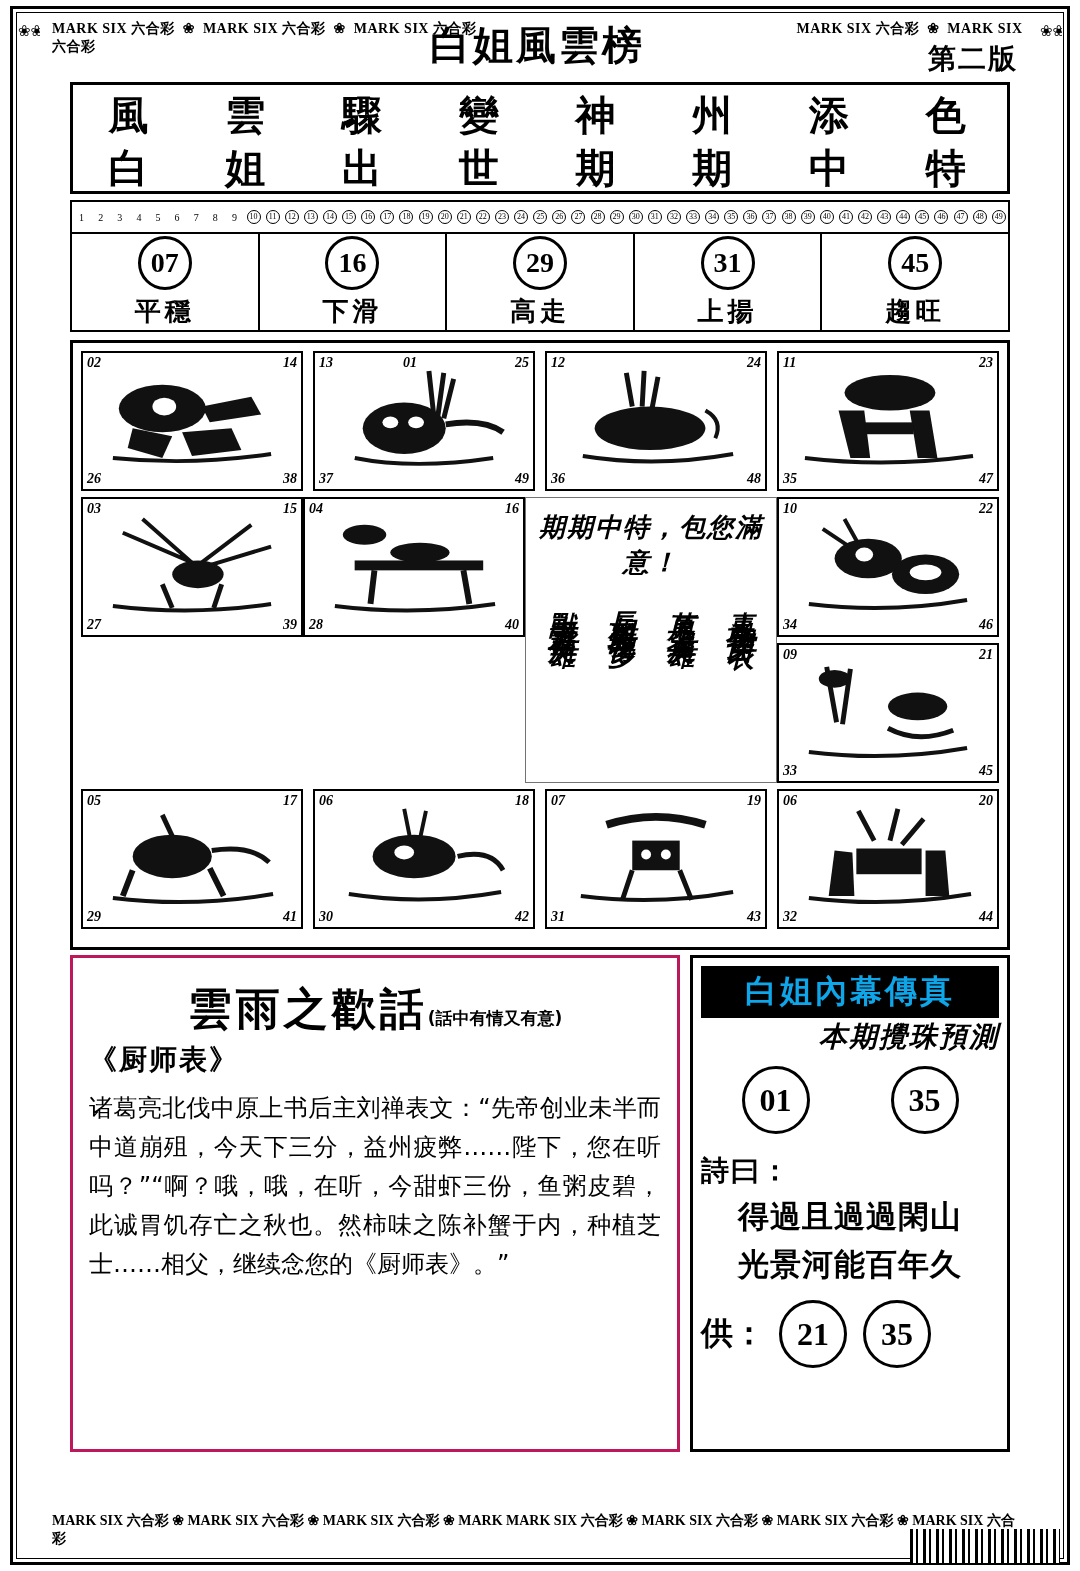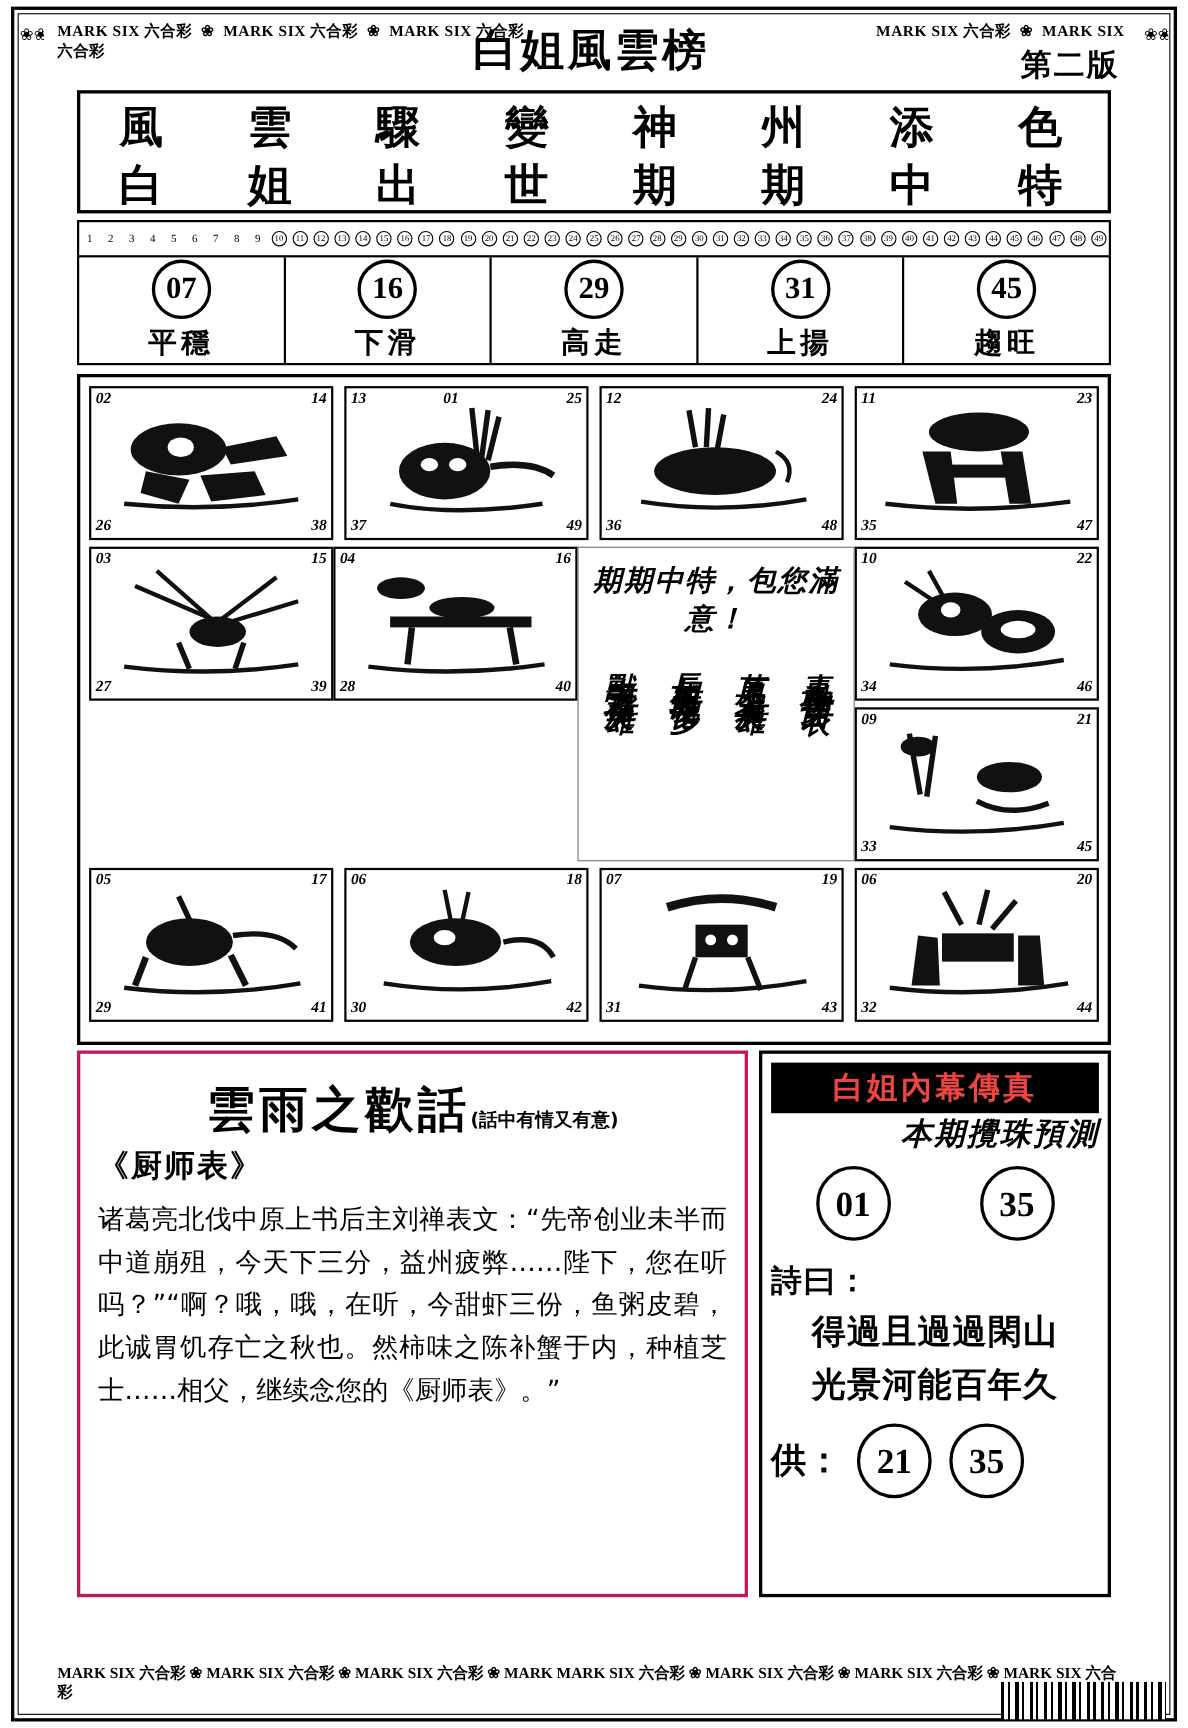--- a/index.html
+++ b/index.html
@@ -64,21 +64,21 @@
 
   
   .article{position:absolute;left:70px;top:955px;width:610px;height:497px;border:3px solid #be185d;box-sizing:border-box;padding:14px 16px;}
   .article h1{margin:8px 0 0 0;text-align:center;font-size:44px;letter-spacing:4px;font-weight:bold;font-family:"DejaVu Sans",sans-serif;}
   .article h1 .sub{font-size:17px;letter-spacing:0;font-weight:bold;}
   .article .subtitle{text-align:left;font-size:28px;font-weight:bold;margin-top:2px;letter-spacing:2px;}
   .article p{font-size:24px;line-height:1.62;margin:10px 0 0 0;text-align:justify;font-family:"DejaVu Sans",sans-serif;}
 
   
   .panel{position:absolute;left:690px;top:955px;width:320px;height:497px;border:3px solid #000;box-sizing:border-box;padding:8px;}
-  .panel .banner{background:#000;color:#ef4444;text-align:center;font-size:28px;font-weight:bold;padding:4px 0;letter-spacing:3px;
+  .panel .banner{background:#000;color:#0ea5e9;text-align:center;font-size:32px;font-weight:bold;padding:4px 0;letter-spacing:3px;
      position:relative;}
   .panel .ptitle{text-align:right;font-size:28px;font-weight:bold;letter-spacing:2px;font-style:italic;}
   .balls{display:flex;justify-content:space-around;margin-top:10px;}
   .ball{width:62px;height:62px;border:3px solid #000;border-radius:50%;display:flex;align-items:center;justify-content:center;
      font-size:32px;font-weight:bold;font-family:"Liberation Serif",serif;}
   .poem-lbl{font-size:28px;font-weight:bold;margin-top:18px;letter-spacing:2px;}
   .poem{font-size:31px;font-weight:bold;letter-spacing:1px;margin-top:6px;text-align:center;}
   .supply{display:flex;align-items:center;margin-top:14px;}
   .supply .sl{font-size:32px;font-weight:bold;margin-right:6px;}
   .supply .ball{margin:0 8px;}

